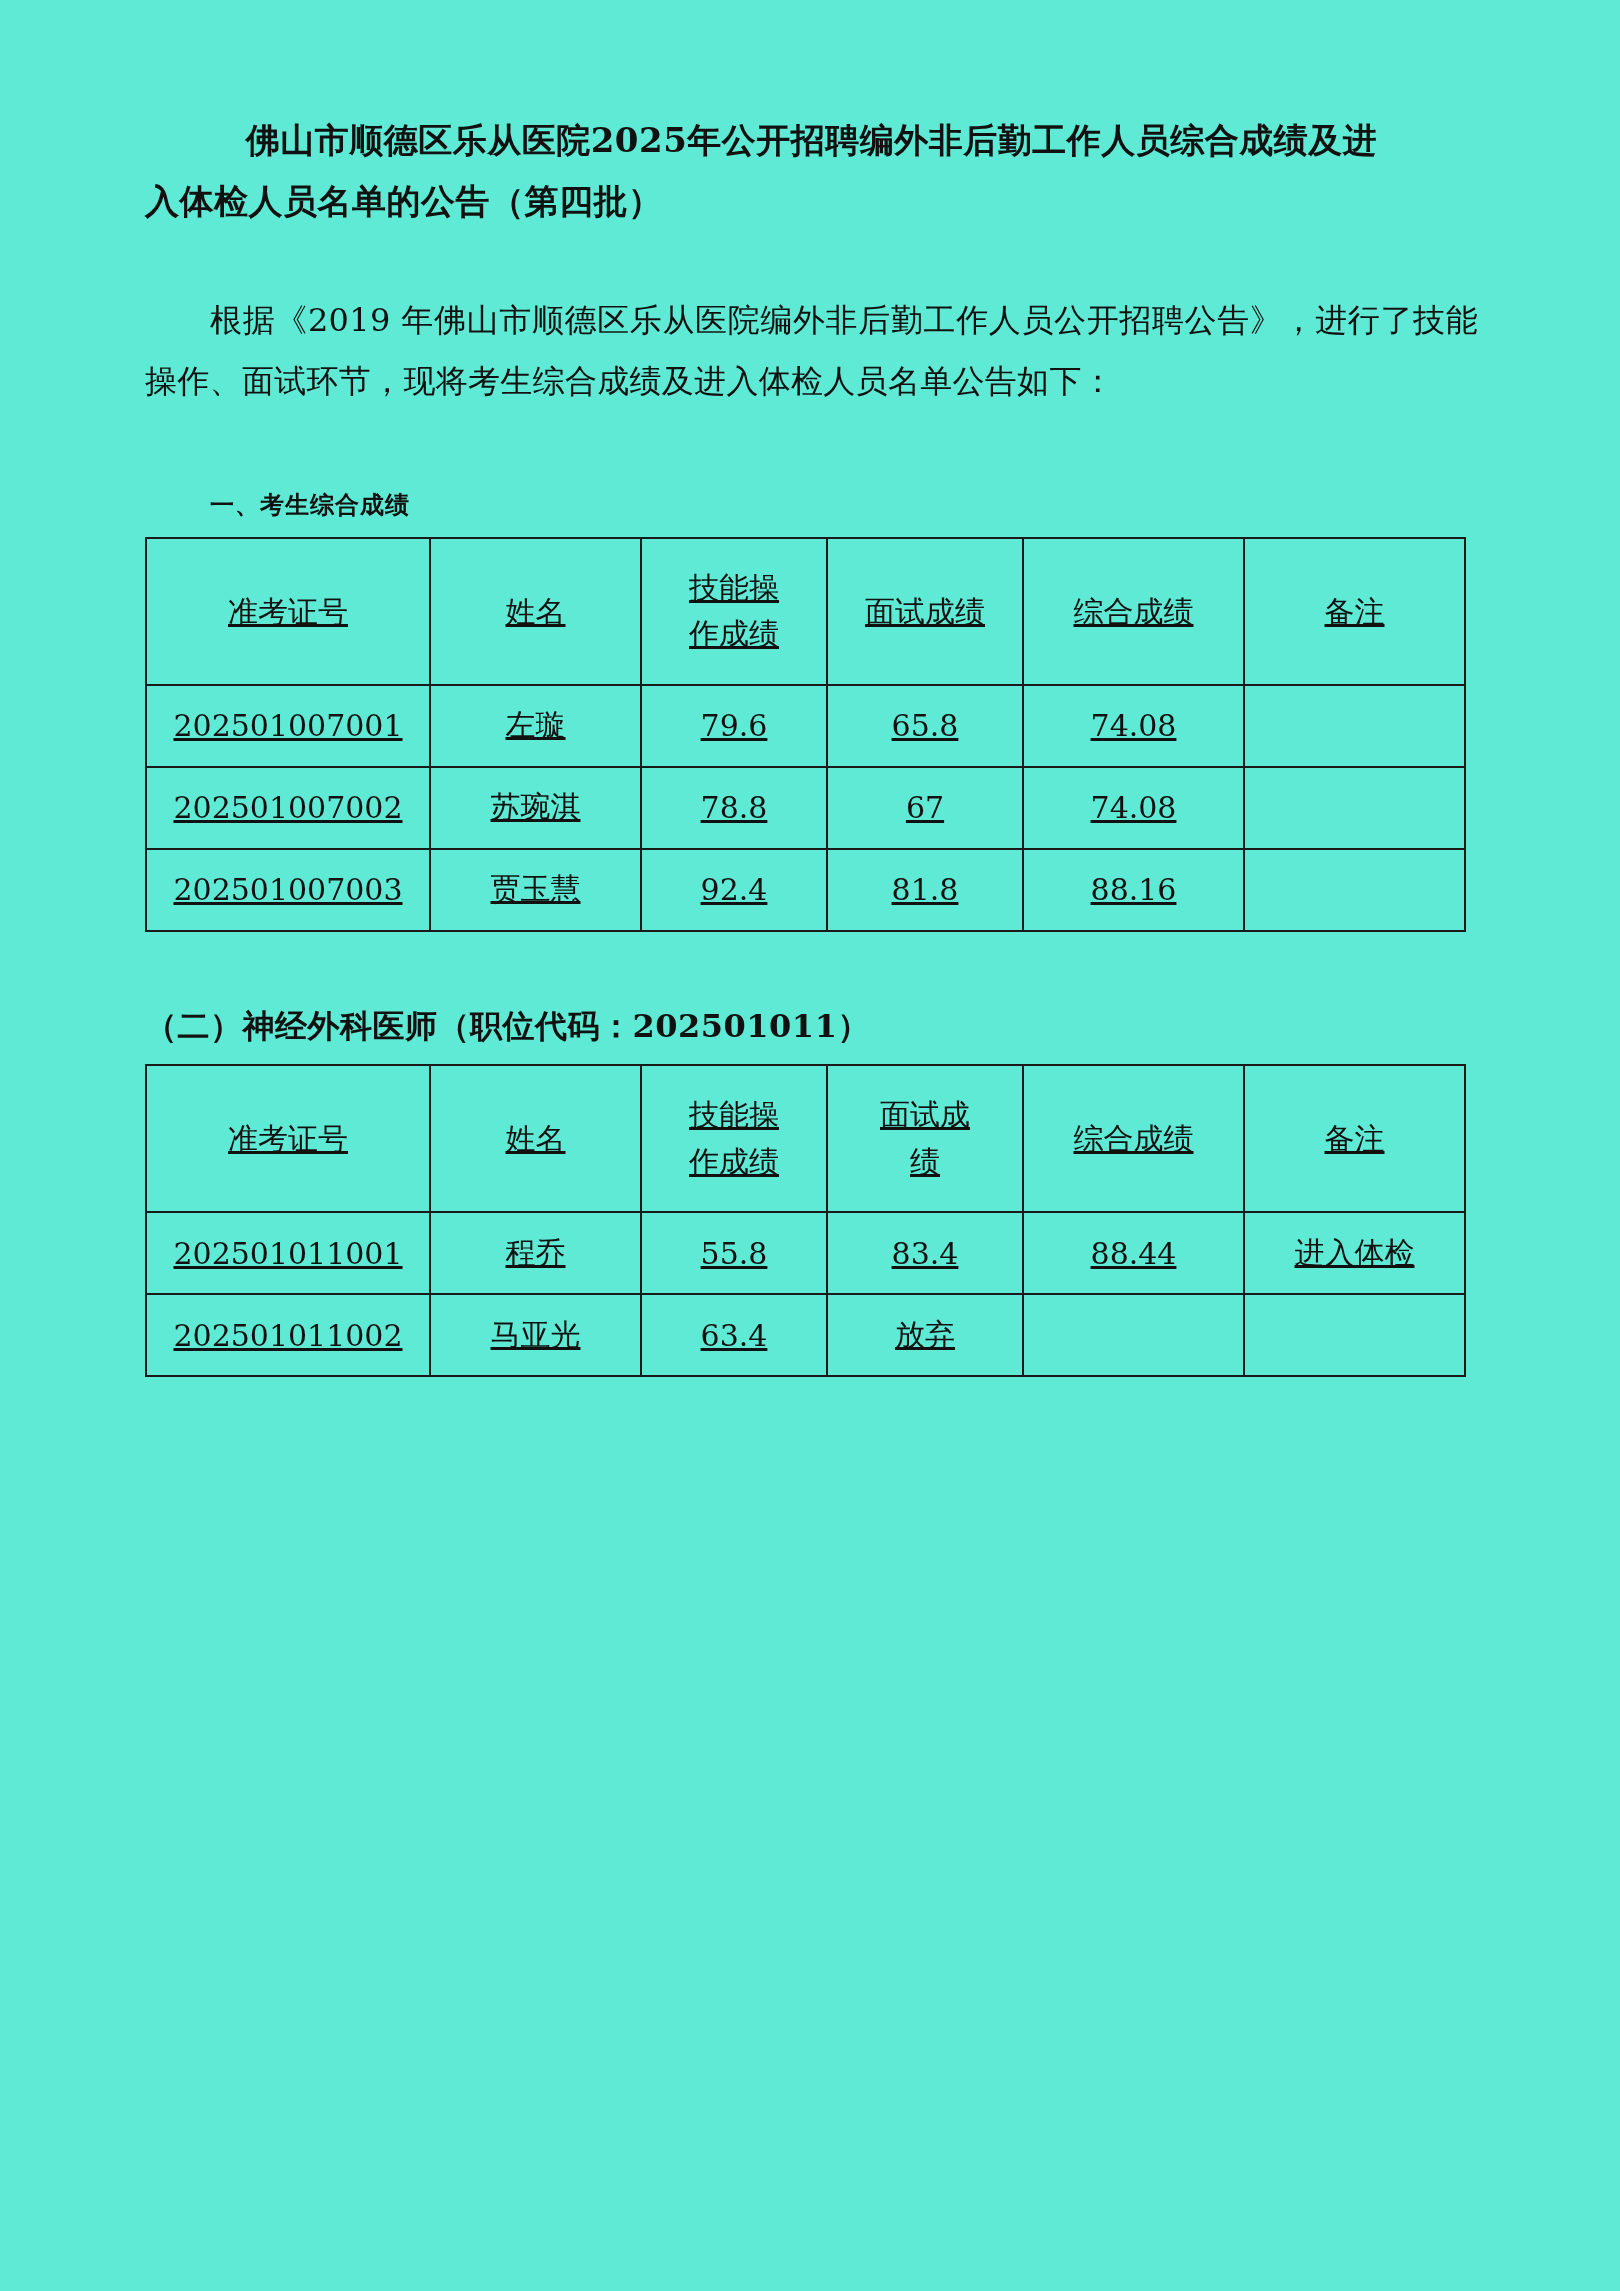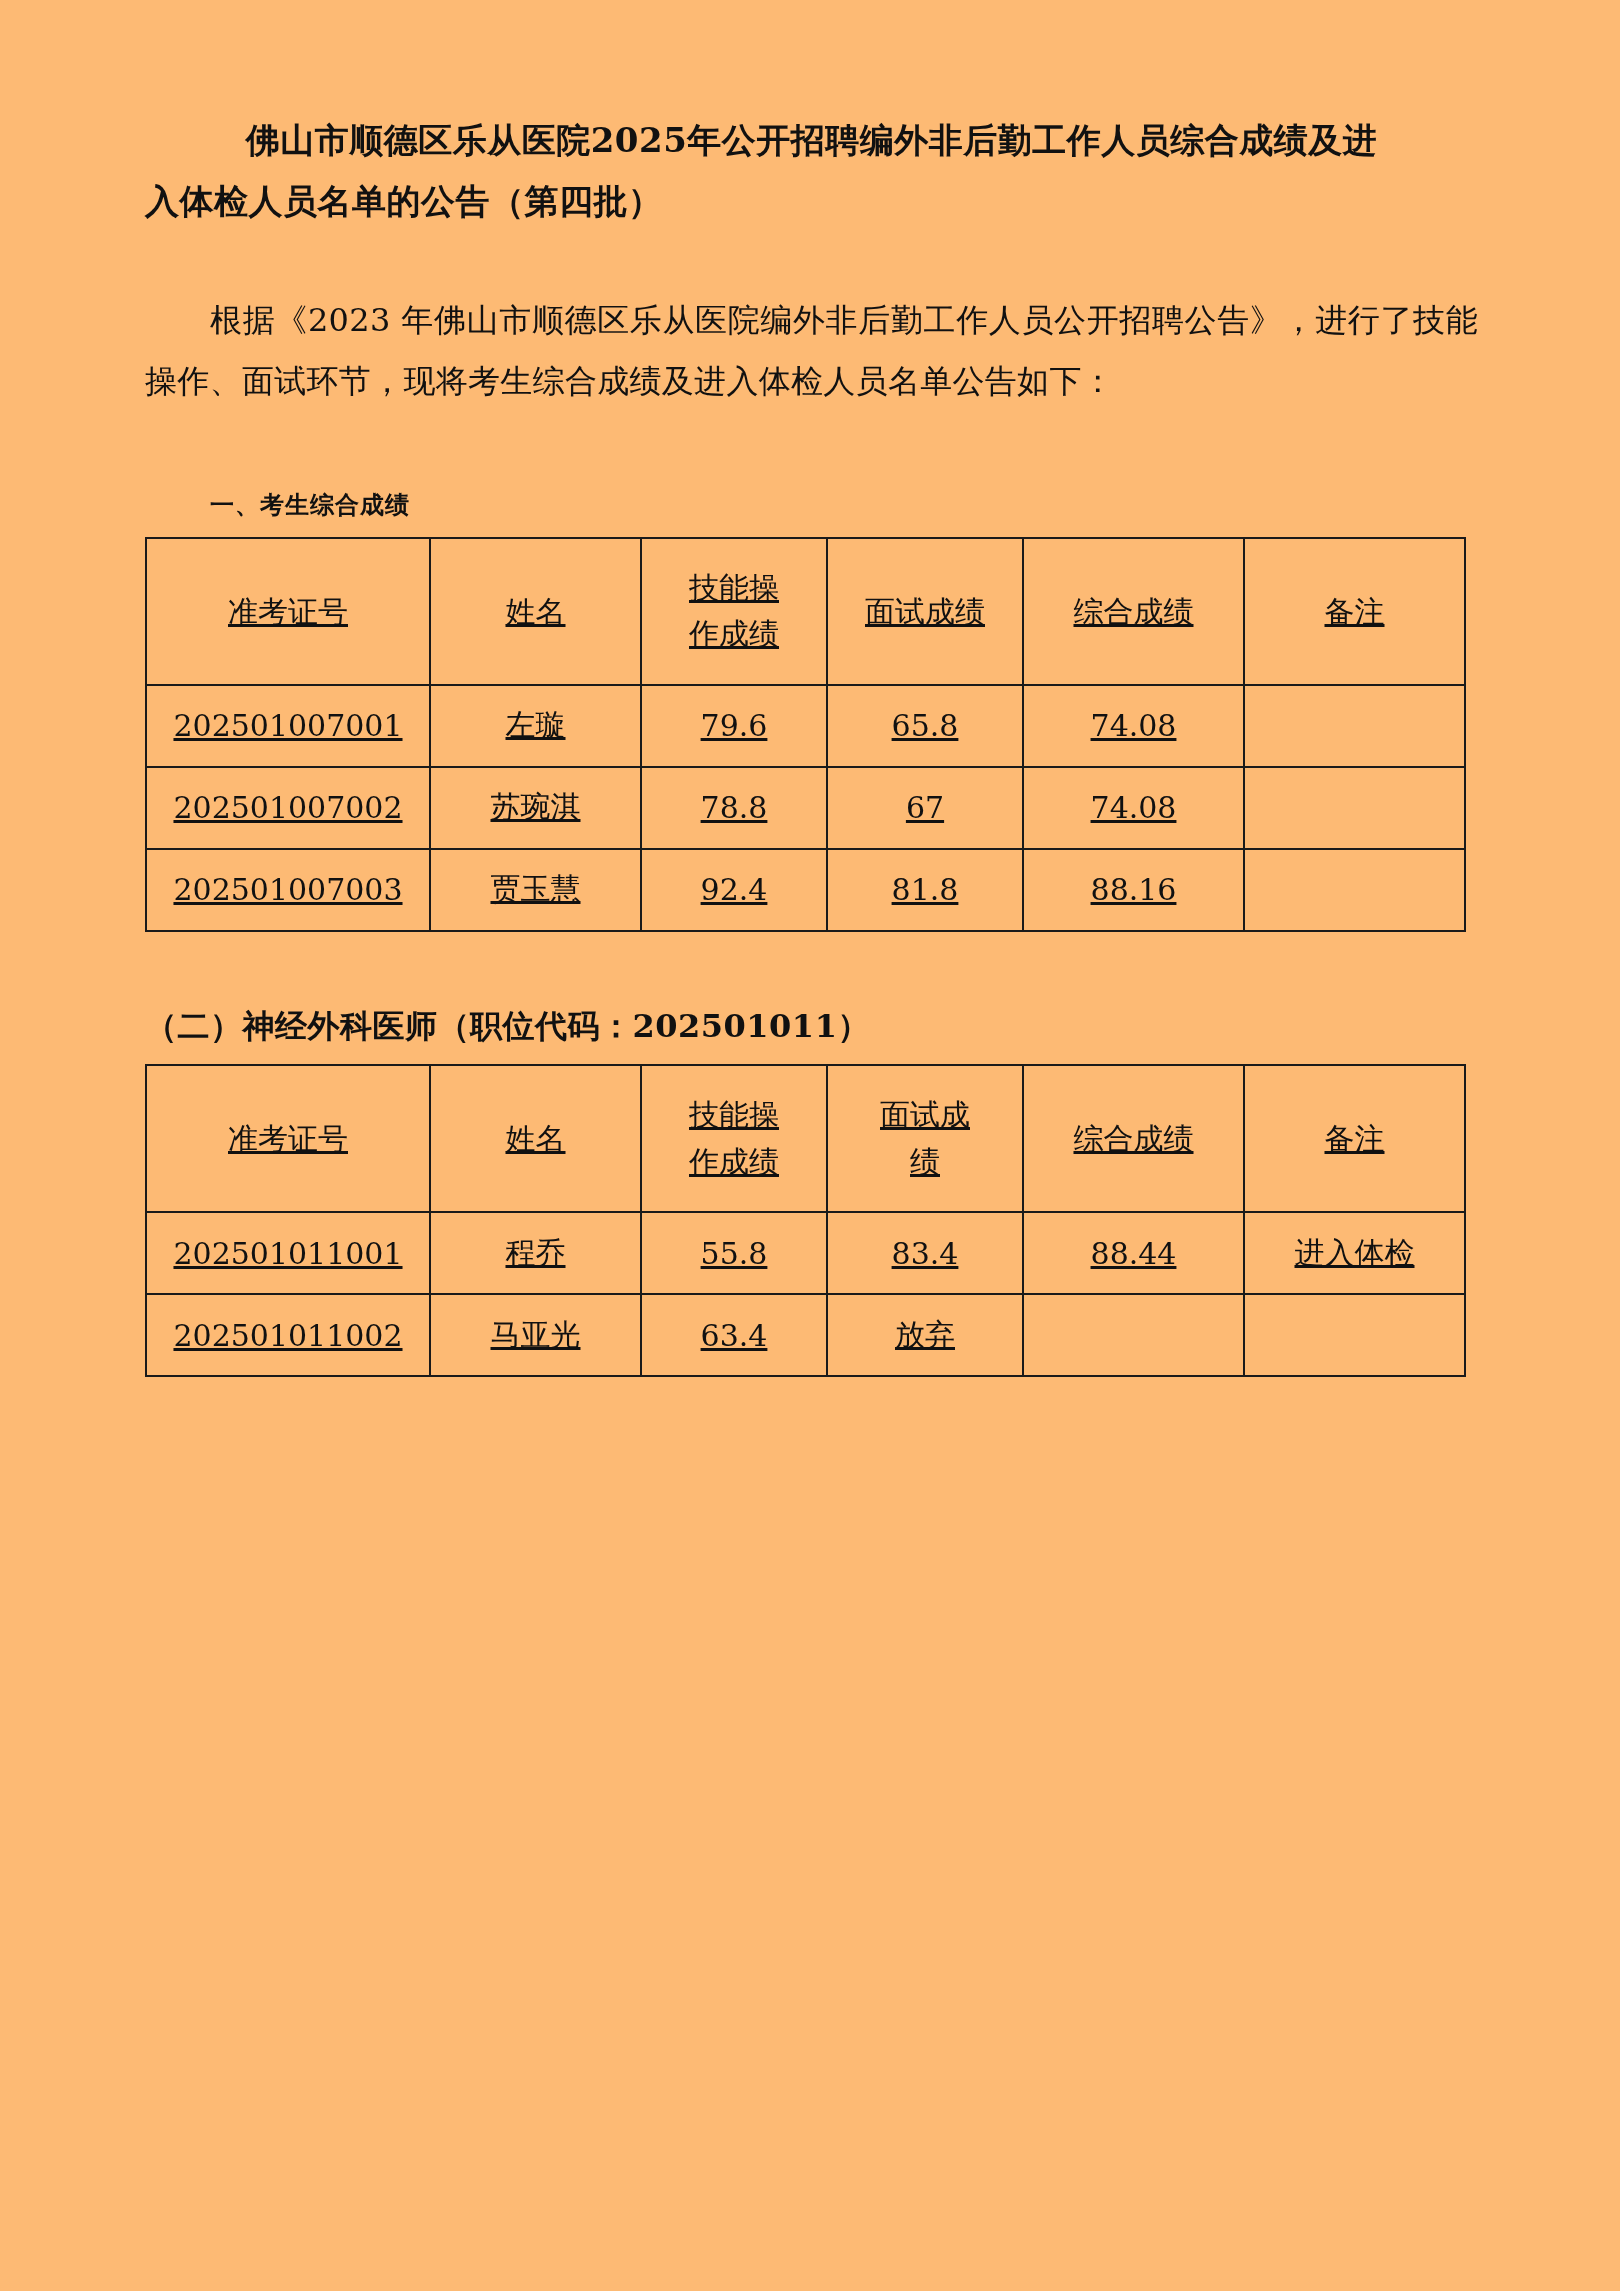--- a/index.html
+++ b/index.html
@@ -16,21 +16,21 @@
     position: relative;
     overflow: hidden;
   }
 
   .page {
     position: absolute;
     left: 0;
     top: 0;
     width: 1620px;
     height: 2292px;
-    background: #fdba74;
+    background: #5eead4;
     box-sizing: border-box;
     padding: 0;
   }
 
   .content {
     position: absolute;
     left: 145px;
     top: 0;
     width: 1333px;
   }
@@ -148,21 +148,21 @@
 <body>
 
 <div class="page">
   <div class="content">
 
     <h1 class="doc-title">
       <span class="tl">佛山市顺德区乐从医院2025年公开招聘编外非后勤工作人员综合成绩及进</span>
       <span class="tl2">入体检人员名单的公告（第四批）</span>
     </h1>
 
-    <p class="body-para">根据《2023 年佛山市顺德区乐从医院编外非后勤工作人员公开招聘公告》，进行了技能操作、面试环节，现将考生综合成绩及进入体检人员名单公告如下：</p>
+    <p class="body-para">根据《2019 年佛山市顺德区乐从医院编外非后勤工作人员公开招聘公告》，进行了技能操作、面试环节，现将考生综合成绩及进入体检人员名单公告如下：</p>
 
     <h2 class="sec-heading">一、考生综合成绩</h2>
 
 
     <div class="tbl-wrap">
       <table class="grade-table t1">
         <colgroup>
           <col class="col-no">
             <col class="col-name">
             <col class="col-skill">

